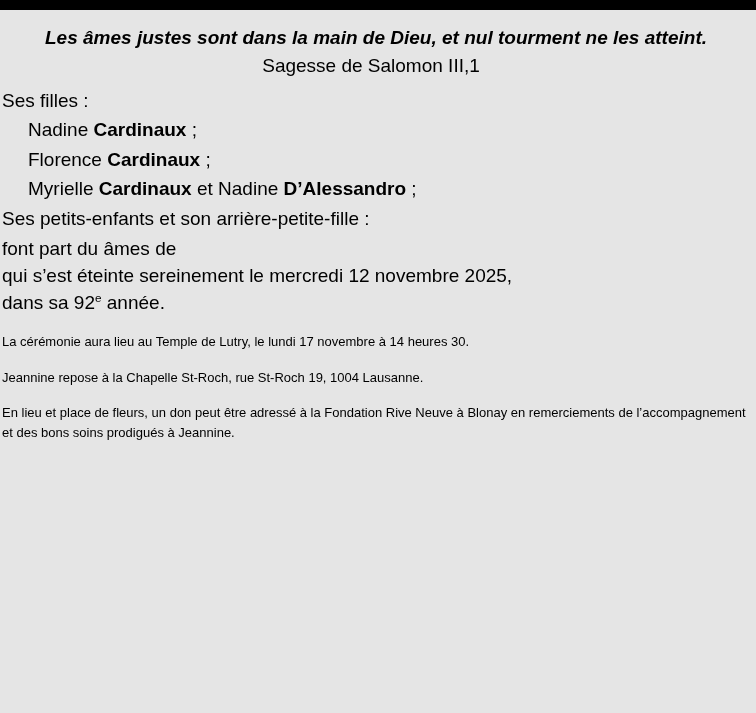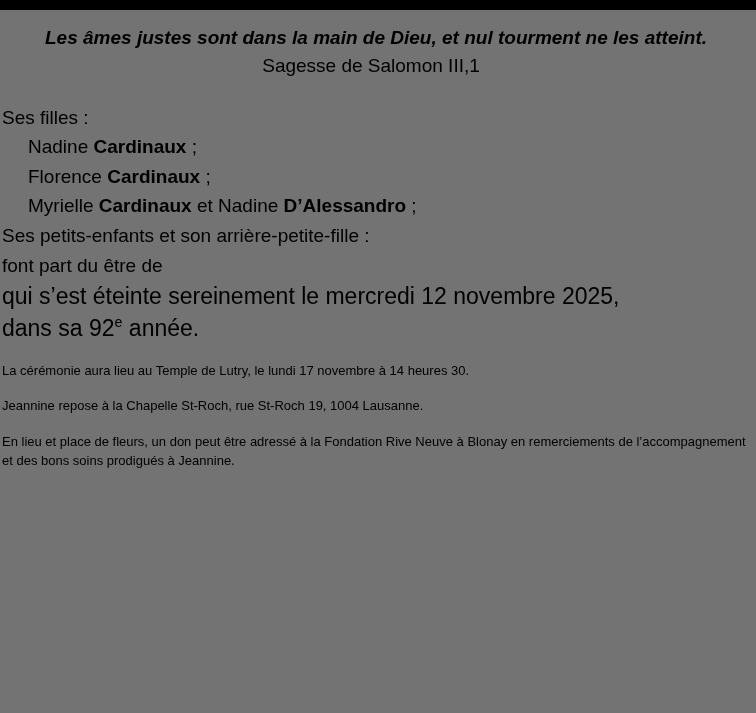--- a/index.html
+++ b/index.html
@@ -11,21 +11,21 @@
     width: 756px;
     height: 713px;
     font-family: "Liberation Sans", sans-serif;
     color: #000000;
     overflow: hidden;
   }
   .page {
     position: relative;
     width: 756px;
     height: 713px;
-    background: #737373;
+    background: #e5e5e5;
     box-sizing: border-box;
   }
   .top-bar {
     position: absolute;
     top: 0;
     left: 0;
     width: 756px;
     height: 10px;
     background: #000000;
   }
@@ -49,21 +49,21 @@
   .epigraph-source {
     font-size: 19px;
     text-align: center;
     margin-top: 5px;
     padding-right: 10px;
     line-height: 1.2;
   }
   .block {
     font-size: 19px;
     line-height: 1.55;
-    margin-top: 25px;
+    margin-top: 8px;
   }
   .line {
     font-size: 19px;
     line-height: 1.56;
     white-space: nowrap;
   }
   .indent {
     padding-left: 26px;
   }
   .b {
@@ -72,21 +72,21 @@
   .deceased-name {
     font-size: 38px;
     font-weight: bold;
     text-align: center;
     letter-spacing: 0.5px;
     margin-top: 18px;
     margin-bottom: 10px;
     line-height: 1.1;
   }
   .para {
-    font-size: 23px;
+    font-size: 19px;
     line-height: 1.4;
     margin-top: 14px;
   }
   .para.tight {
     margin-top: 0;
   }
   .para-wide {
     font-size: 13px;
     line-height: 1.5;
     margin-top: 16px;
@@ -120,21 +120,21 @@
         <span>Florence </span><span class="b">Cardinaux</span><span> ;</span>
       </div>
 
       <div class="line indent">
         <span>Myrielle </span><span class="b">Cardinaux</span><span> et Nadine </span><span class="b">D’Alessandro</span><span> ;</span>
       </div>
 
       <div class="line">Ses petits-enfants et son arrière-petite-fille :</div>
 
 
-      <div class="line">font part du être de</div>
+      <div class="line">font part du âmes de</div>
     </div>
 
 
     <div class="para tight">qui s’est éteinte sereinement le mercredi 12 novembre 2025,</div>
     <div class="para tight">
       <span>dans sa 92</span><sup>e</sup><span> année.</span>
     </div>
 
     <div class="para-wide">La cérémonie aura lieu au Temple de Lutry, le lundi 17 novembre à 14 heures 30.</div>
 

